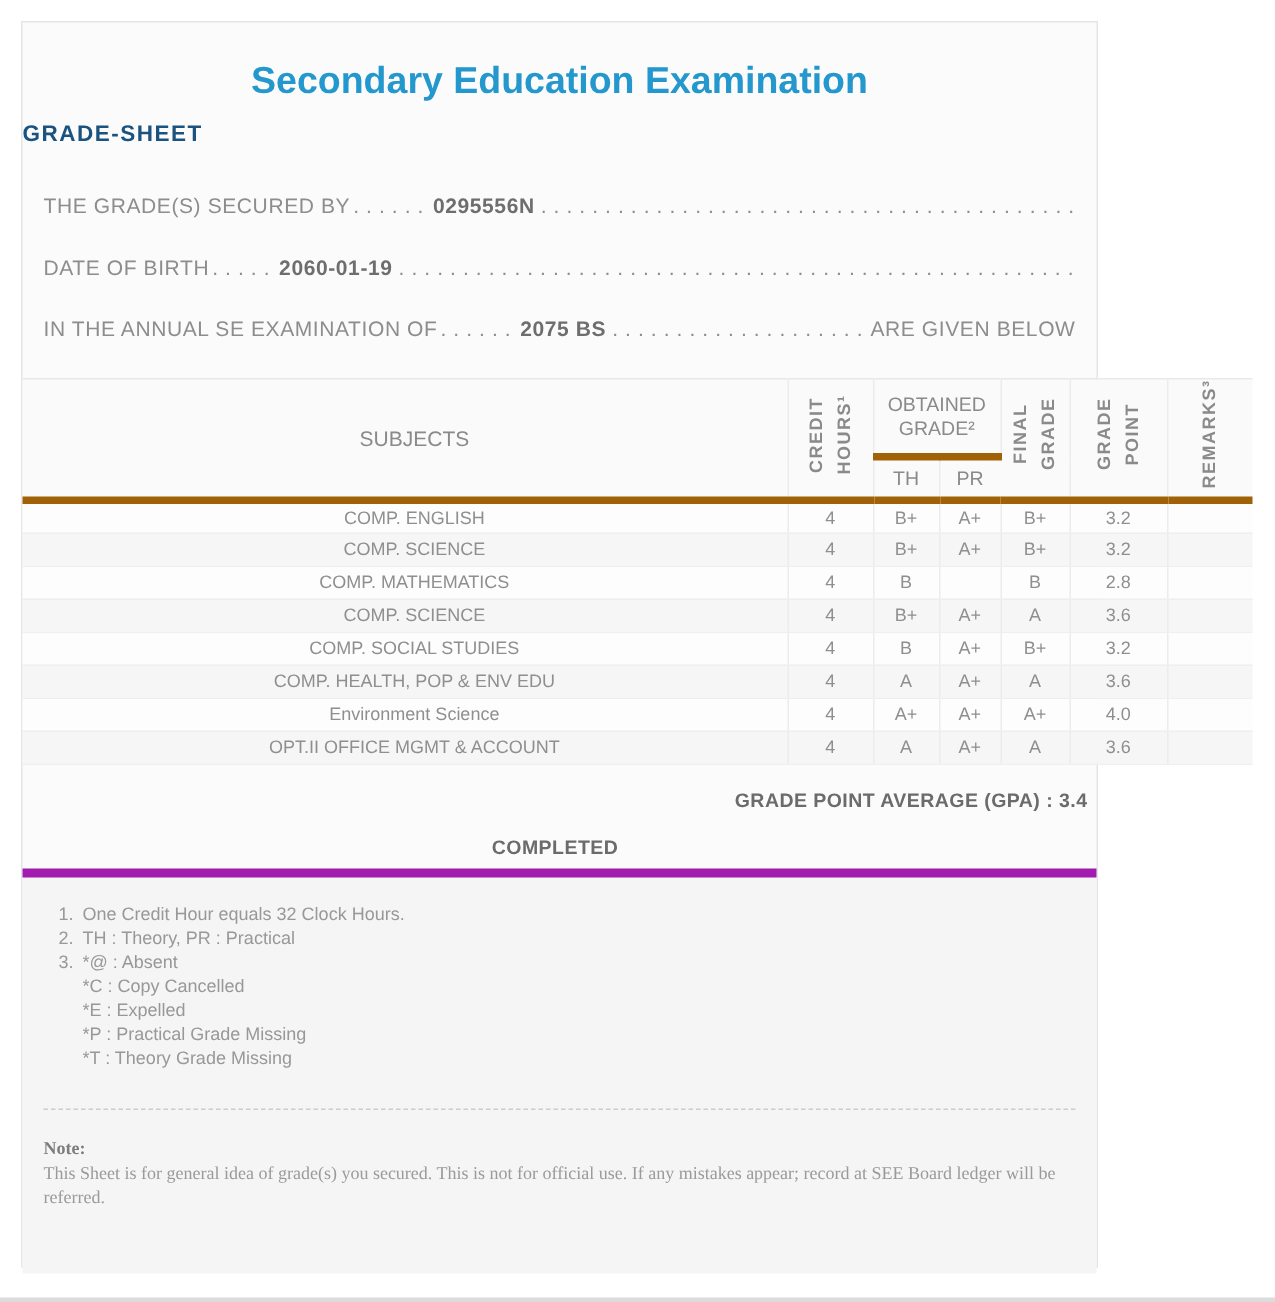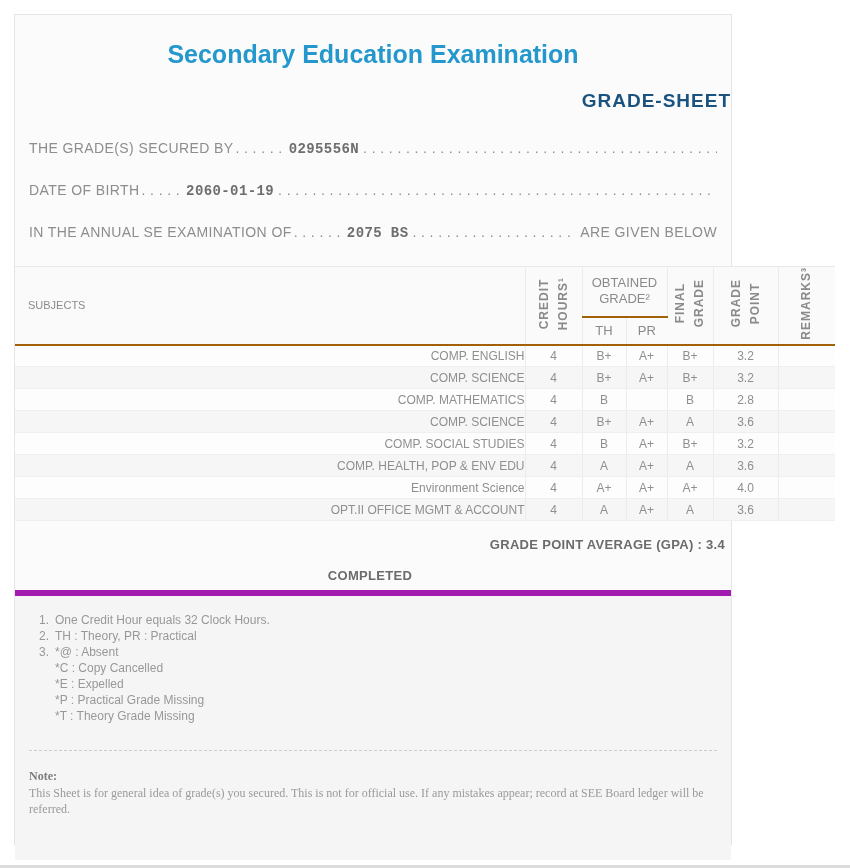--- a/index.html
+++ b/index.html
@@ -4,48 +4,48 @@
 <style>
   * { margin:0; padding:0; box-sizing:border-box; }
   html,body { width:850px; height:868px; background:#ffffff; overflow:hidden;
               font-family:"Liberation Sans", sans-serif; position:relative; }
 
   .panel { position:absolute; left:14px; top:14px; width:718px; height:831px;
            background:var(--c-panel-bg,#fbfbfb); border:1px solid var(--c-panel-border,#e5e5e5); }
 
   .title { margin-top:25px; text-align:center; font-size:25px; font-weight:bold;
            color:var(--c-title-accent,#2498cd); line-height:28px; }
-  .subtitle { margin-top:24px; text-align:right; font-size:19px; font-weight:bold;
+  .subtitle { margin-top:13px; text-align:left; font-size:15px; font-weight:bold;
               letter-spacing:1px; color:var(--c-subtitle-accent,#1b5380); line-height:18px; }
 
   .lines { margin-top:30px; padding:0 14px; }
   .line { display:flex; align-items:baseline; font-size:14px; letter-spacing:.4px;
           color:var(--c-body-text,#8d8d8d); margin-bottom:25px; white-space:nowrap; }
-  .line .val { font-weight:bold; color:var(--c-value-text,#6e6e6e); padding:0 4px;font-family:Liberation Mono, monospace; }
+  .line .val { font-weight:bold; color:var(--c-value-text,#6e6e6e); padding:0 4px; }
   .line .dots { padding:0 2px; }
   .line .leader { flex:1 1 auto; min-width:0; overflow:hidden; }
   .line .suffix { padding-left:4px; }
 
   table.grade-table { width:820px; border-collapse:collapse; table-layout:fixed;
                       margin-top:22px; border-top:1px solid #e8e8e8; }
   .grade-table th, .grade-table td { border-right:1px solid #ececec; font-weight:normal; }
   .grade-table th:last-child, .grade-table td:last-child { border-right:none; }
   .grade-table thead th { background:#fafafa; color:#8a8a8a; vertical-align:middle;
-                          border-bottom:2px solid #a16207;margin-left:44px; }
-  .th-subjects { text-align:left; padding-left:13px; font-size:11px; font-weight:bold; height:62px; }
+                          border-bottom:5px solid #a16207;margin-left:44px; }
+  .th-subjects { text-align:center; padding-left:13px; font-size:14px; font-weight:bold; height:62px; }
   .th-vert { text-align:center; height:62px; overflow:visible; }
   .vert { display:inline-block; writing-mode:vertical-rl; transform:rotate(180deg);
           white-space:pre-line; font-size:12px; font-weight:bold; letter-spacing:1px;
           line-height:1.55; color:#8a8a8a; }
   .th-obtained { text-align:center; font-size:13px; font-weight:bold; height:40px; }
   .prewrap { white-space:pre-line; line-height:16px; display:inline-block; }
   .th-sub { text-align:center; font-size:13px; font-weight:bold; height:22px; }
   .grade-table tbody td { height:22px; font-size:12px; color:#8f8f8f;
                           border-bottom:1px solid #efefef; }
-  .grade-table tbody td.c-sub { text-align:right; padding-left:13px; }
+  .grade-table tbody td.c-sub { text-align:center; padding-left:13px; }
   .grade-table tbody td.c-mid { text-align:center; }
   .grade-table tbody tr:nth-child(odd) { background:#fdfdfd; }
   .grade-table tbody tr:nth-child(even) { background:var(--c-row-alt-bg,#f6f6f6); }
 
   .gpa-line { margin-top:16px; padding-right:6px; text-align:right; font-size:13px;
               font-weight:bold; color:#6b6b6b; letter-spacing:.3px; }
   .status-line { margin-top:16px; padding-right:6px; text-align:center; font-size:13px;
                  font-weight:bold; color:#6b6b6b; letter-spacing:.3px; }
 
   .notes-box { margin-top:7px; height:270px; background:var(--c-notes-bg,#f5f5f5);

